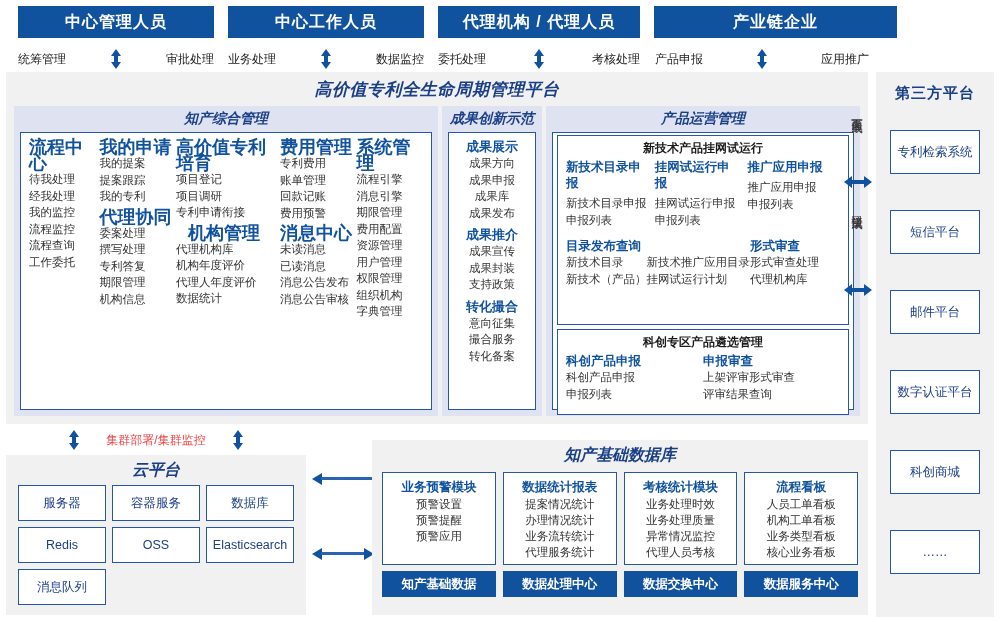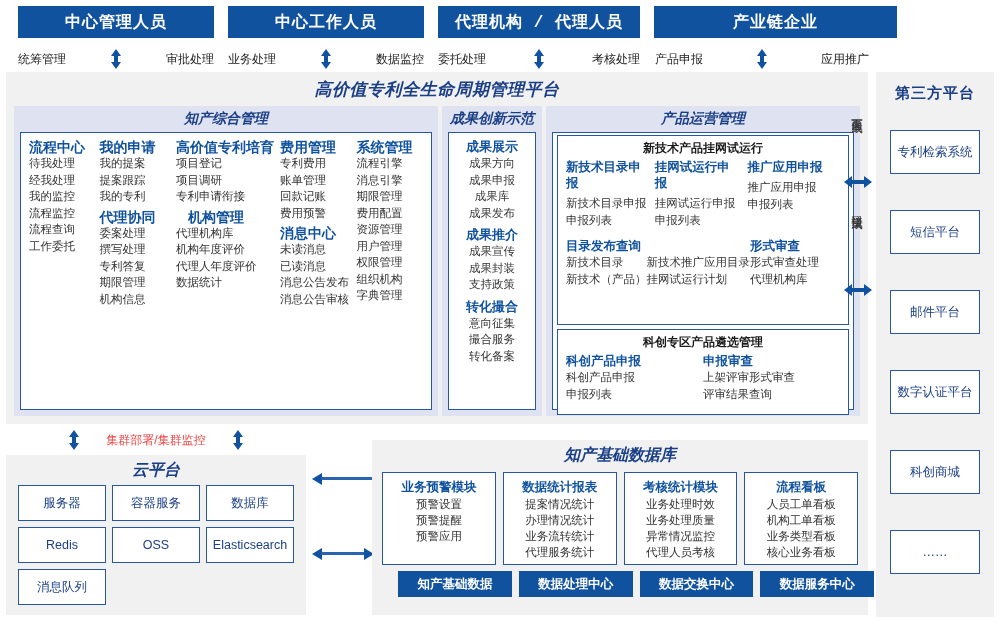--- a/index.html
+++ b/index.html
@@ -15,21 +15,21 @@
 
   
   .abs { position:absolute; }
 
   
   #roles { position:absolute; left:0; top:6px; width:1000px; height:34px; }
   .role-box {
     position:absolute; top:0; height:32px;
     background:#10529e; color:#ffffff;
     font-size:16px; font-weight:bold; letter-spacing:1px;
-    display:flex; align-items:center; justify-content:center;font-family:Liberation Mono, monospace;
+    display:flex; align-items:center; justify-content:center;
   }
   .role-flow { position:absolute; top:42px; height:22px; display:flex;
     align-items:center; justify-content:space-between; }
   .role-flow .fl { font-size:12px; color:#222; white-space:nowrap; }
   .vdbl { width:12px; height:20px; position:relative; flex:0 0 12px; }
   .vdbl:before, .vdbl:after {
     content:""; position:absolute; left:1px; border-left:5px solid transparent;
     border-right:5px solid transparent; }
   .vdbl:before { top:0; border-bottom:7px solid #10529e; }
   .vdbl:after { bottom:0; border-top:7px solid #10529e; }
@@ -44,21 +44,21 @@
     position:absolute; left:0; top:6px; width:862px; text-align:center;
     font-size:17px; font-weight:bold; font-style:italic; color:#1b3f86;
     letter-spacing:.5px;
   }
   .sec { position:absolute; top:34px; background:#dfe3f1; }
   .sec-title { height:24px; line-height:24px; text-align:center;
     font-size:14px; font-weight:bold; font-style:italic; color:#1b3f86; }
   .sec-body { position:absolute; left:6px; right:6px; top:26px; bottom:6px;
     background:#ffffff; border:1.5px solid #2756a6; }
 
-  .grp-h { font-size:14px; font-weight:bold; color:#10529e; line-height:16px; }
+  .grp-h { font-size:18px; font-weight:bold; color:#10529e; line-height:16px; }
   .itm { font-size:11.5px; color:#333; line-height:16.5px; white-space:nowrap; }
 
   
   #km-cols { position:absolute; left:8px; top:6px; right:4px; bottom:4px; display:flex; }
   #km-cols .col { display:flex; flex-direction:column; }
 
   
   #ach-col { position:absolute; left:0; top:6px; width:100%;
     display:flex; flex-direction:column; align-items:center; }
 
@@ -109,21 +109,21 @@
     background:#f1f1f1; }
   #db-title { text-align:center; font-size:16px; font-weight:bold;
     font-style:italic; color:#1b3f86; padding-top:5px; }
   #db-cols { position:absolute; left:10px; top:32px; width:476px;
     display:grid; grid-template-columns:repeat(4,1fr); gap:7px; }
   .db-col { background:#fff; border:1.5px solid #2756a6; height:93px;
     display:flex; flex-direction:column; align-items:center; padding-top:5px; }
   .db-col .h { font-size:12.5px; font-weight:bold; color:#10529e; line-height:18px; }
   .db-col .i { font-size:11.5px; color:#333; line-height:16px; }
   #db-foot { position:absolute; left:10px; top:131px; width:476px;
-    display:grid; grid-template-columns:repeat(4,1fr); gap:7px;margin-left:16px; }
+    display:grid; grid-template-columns:repeat(4,1fr); gap:7px; }
   .db-foot-cell { height:26px; background:#10529e; color:#fff;
     display:flex; align-items:center; justify-content:center;
     font-size:12.5px; font-weight:bold; }
 
   
   .harrow { position:absolute; height:12px; }
   .harrow .shaft { position:absolute; top:4px; height:3px; background:#2a62b4; }
   .harrow .ahead-l, .harrow .ahead-r { position:absolute; top:0;
     border-top:6px solid transparent; border-bottom:6px solid transparent; }
   .harrow .ahead-l { left:0; border-right:10px solid #10529e; }

